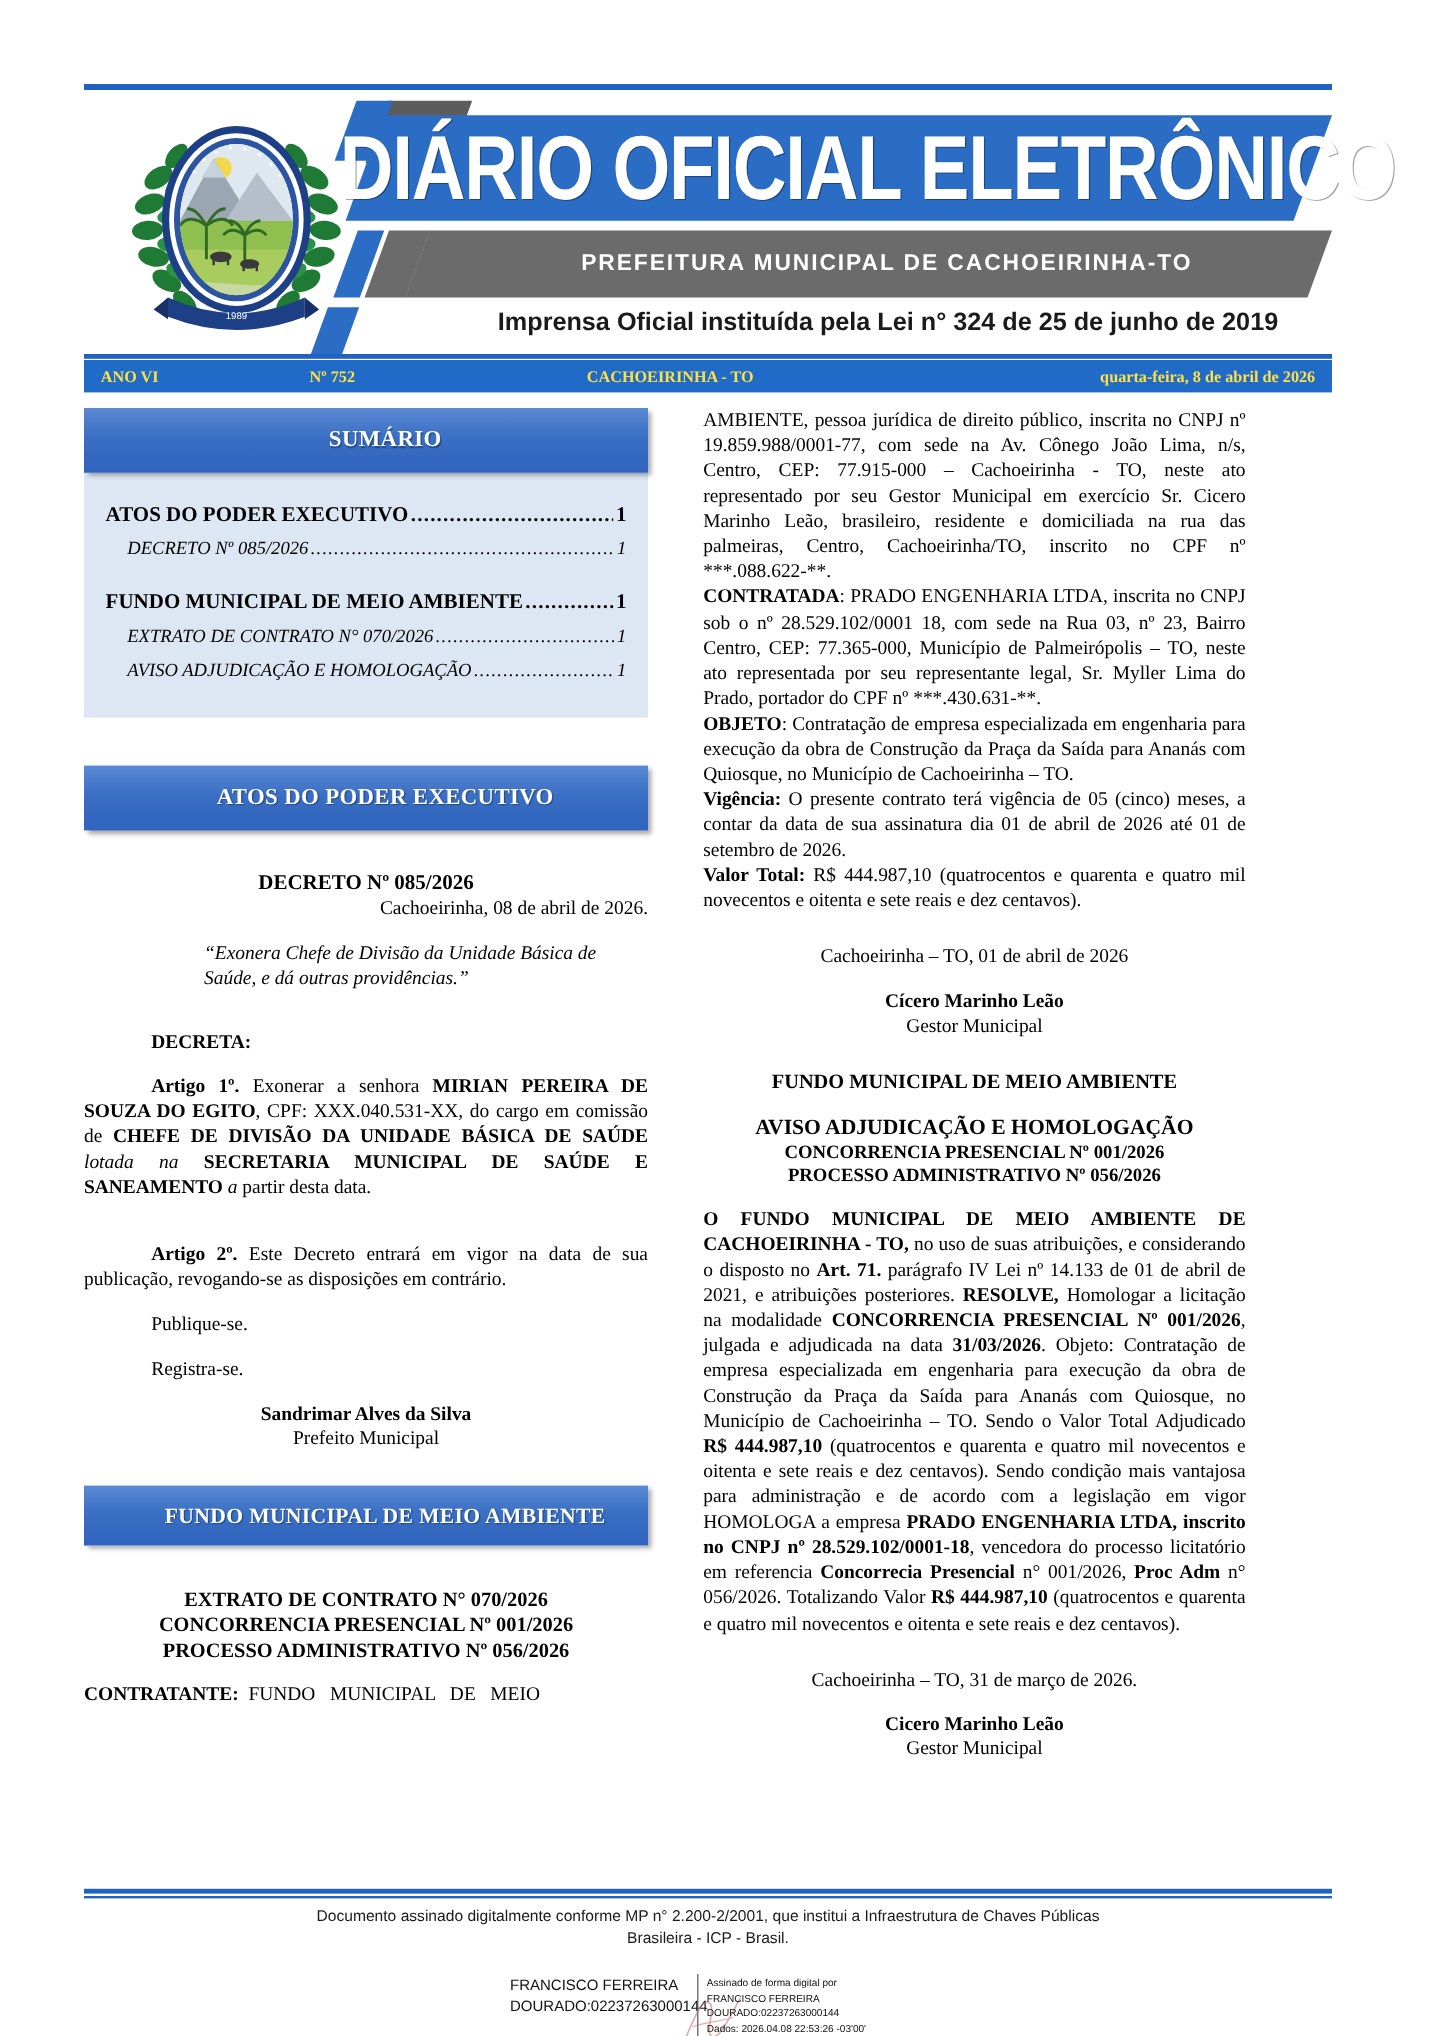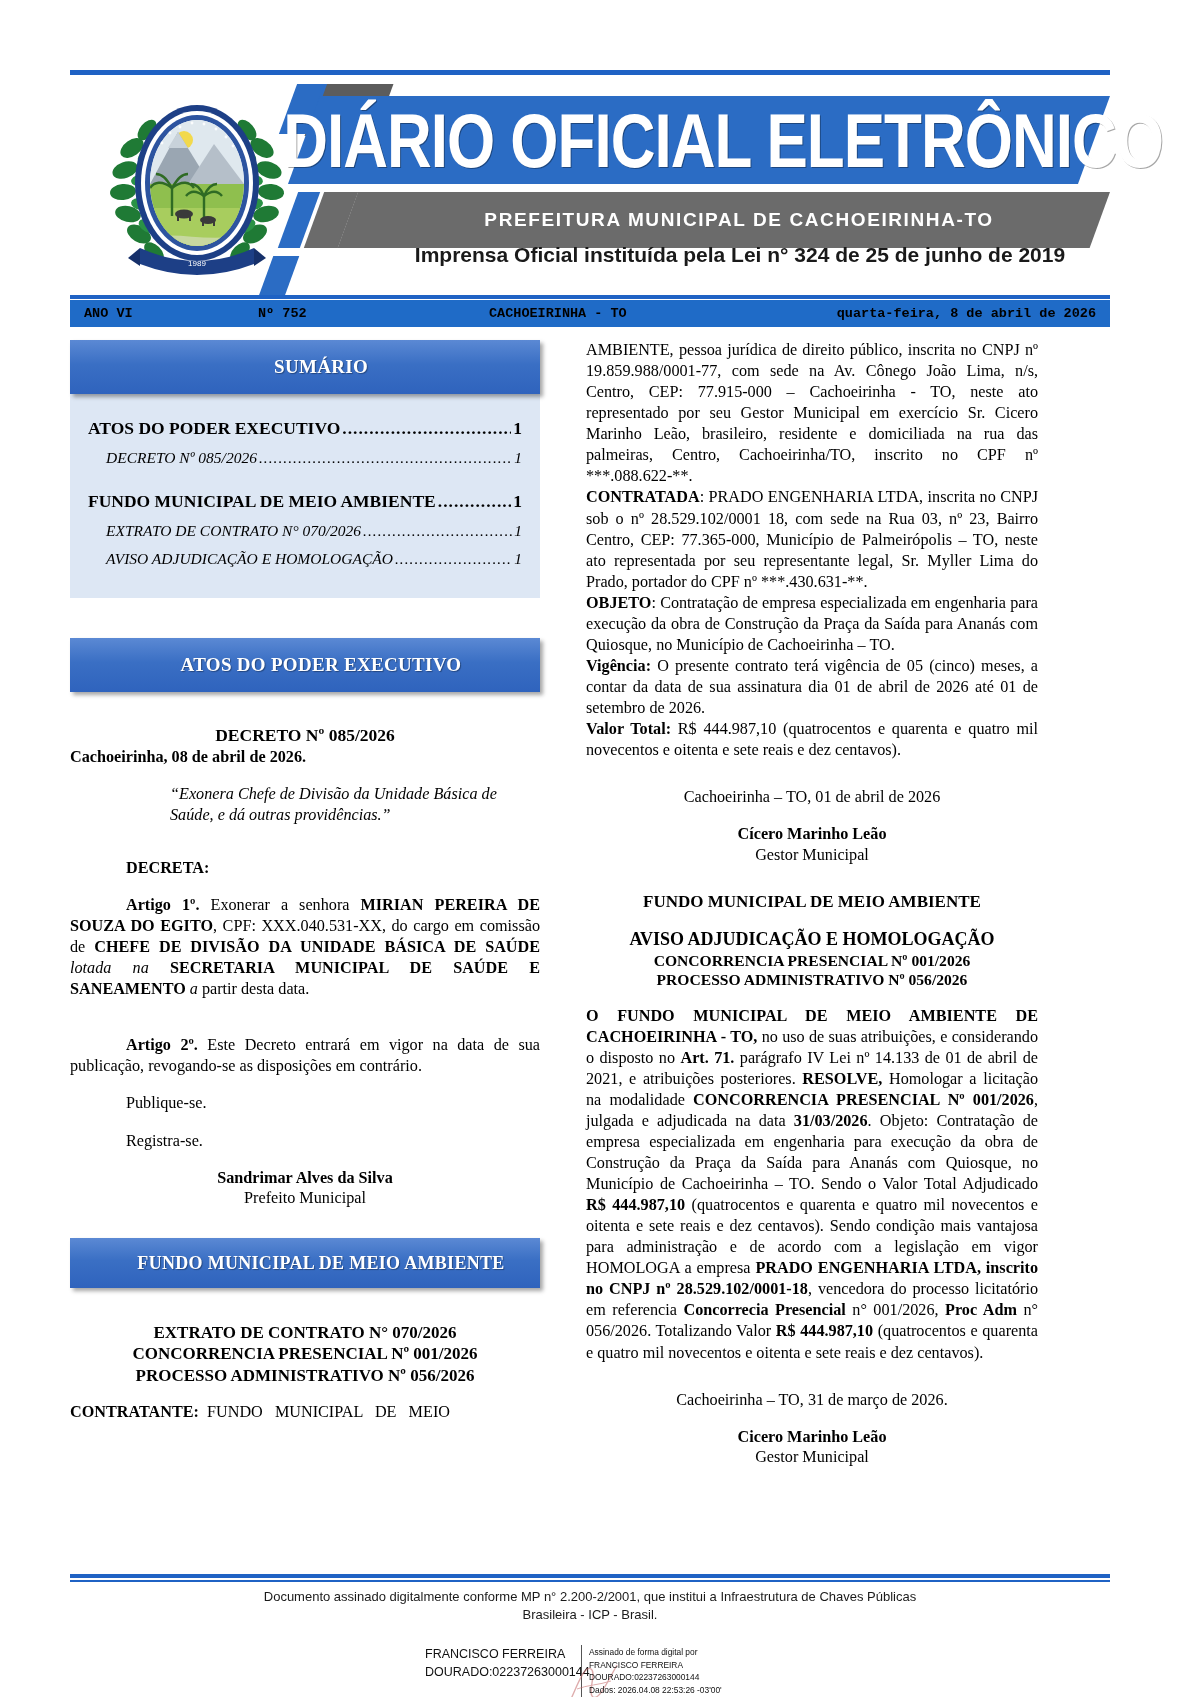--- a/index.html
+++ b/index.html
@@ -55,31 +55,31 @@
     transform:scaleY(1.22);
   }
   .mh-sub{
     position:absolute;left:300px;top:124px;width:738px;height:52px;
     display:flex;align-items:center;justify-content:center;
     font-family:"Liberation Sans","DejaVu Sans",sans-serif;
     font-weight:bold;font-size:19px;letter-spacing:1.6px;color:#ffffff;
     white-space:nowrap;
   }
   .mh-law{
-    position:absolute;left:300px;top:168px;width:740px;height:34px;
+    position:absolute;left:300px;top:182px;width:740px;height:34px;
     display:flex;align-items:center;justify-content:center;
     font-family:"Liberation Sans","DejaVu Sans",sans-serif;
     font-weight:bold;font-size:21px;color:#1a1a1a;white-space:nowrap;
   }
 
   
   .infobar{
     position:absolute;left:70px;top:300px;width:1040px;height:27px;
-    background:#1f6bc7;color:#000000;
-    font-family:Liberation Mono, monospace;
+    background:#1f6bc7;color:#fde047;
+    font-family:Liberation Serif, serif;
     font-weight:bold;font-size:13.5px;
   }
   .infobar span{position:absolute;top:6px;white-space:nowrap;}
   .ib-ano{left:14px;}
   .ib-num{left:188px;}
   .ib-city{left:419px;}
   .ib-date{right:14px;}
 
   
   .col-left{position:absolute;left:70px;top:340px;width:470px;}
@@ -112,21 +112,21 @@
   .toc-dots{
     flex:1 1 auto;overflow:hidden;white-space:nowrap;
     margin:0 2px;letter-spacing:1px;
   }
   .toc-page{flex:0 0 auto;}
 
   
   .txt{font-size:16.2px;line-height:1.30;text-align:justify;}
   .txt p{margin:0;}
   .ctr{text-align:center;}
-  .rt{font-weight:bold;}
+  .rt{text-align:right;}
   .b{font-weight:bold;}
   .i{font-style:italic;}
   .bi{font-weight:bold;}
   .sp{height:16px;}
   .sp-s{height:9px;}
   .sp-l{height:26px;}
   .indent{text-indent:56px;}
 
   .hdr-c{text-align:center;font-weight:bold;font-size:17px;line-height:1.25;}
   .hdr-c2{text-align:center;font-weight:bold;font-size:15.6px;line-height:1.25;}

